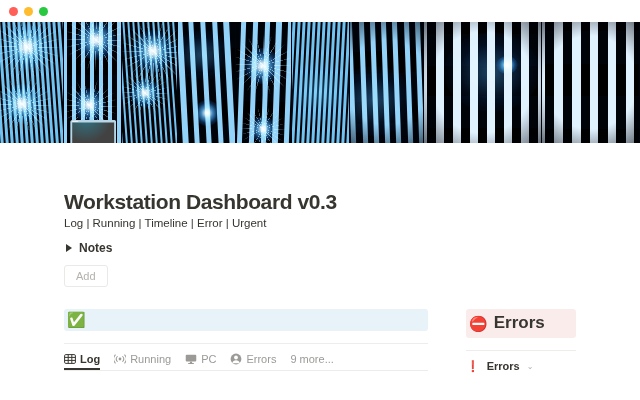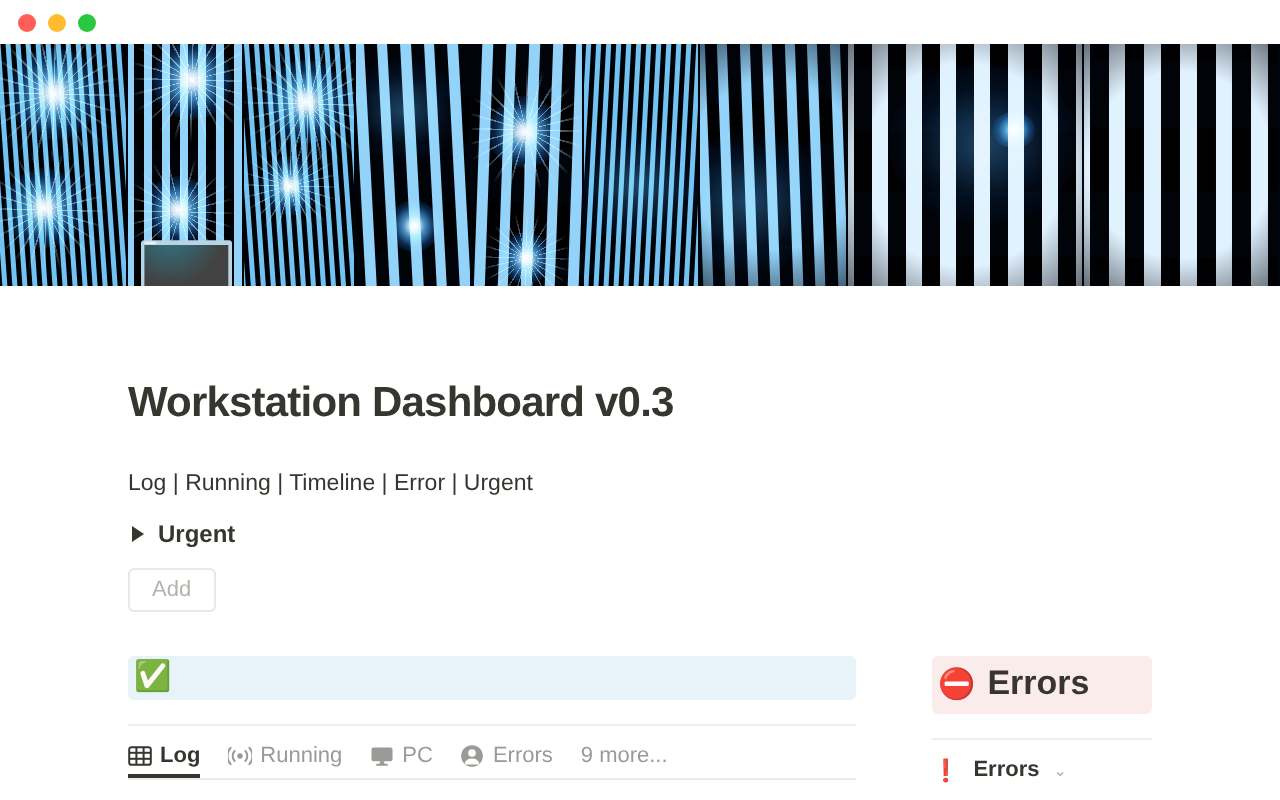--- a/index.html
+++ b/index.html
@@ -123,21 +123,21 @@
   .page { padding: 0 64px; position: relative; }
   .title {
     margin-top: 46px;
     font-size: 21px;
     font-weight: bold;
     letter-spacing: -0.4px;
     color: #37352f;
     line-height: 1.2;
   }
   .subtitle {
-    margin-top: 20px;
+    margin-top: 1px;
     font-size: 11.5px;
     color: #37352f;
     line-height: 1.5;
   }
   .toggle-row {
     margin-top: 9px;
     display: flex;
     align-items: center;
     gap: 7px;
     font-size: 12px;
@@ -296,21 +296,21 @@
 </div>
 
 <div class="page">
 
   <div class="title">Workstation Dashboard v0.3</div>
 
   <div class="subtitle">Log | Running | Timeline | Error | Urgent</div>
 
   <div class="toggle-row">
     <span class="tri"></span>
-    <span>Urgent</span>
+    <span>Notes</span>
   </div>
 
   <div class="add-btn">Add</div>
 
   <div class="columns">
 
     <div class="col-left">
 
       <div class="section-head blue">
         <span class="emoji">✅</span>

